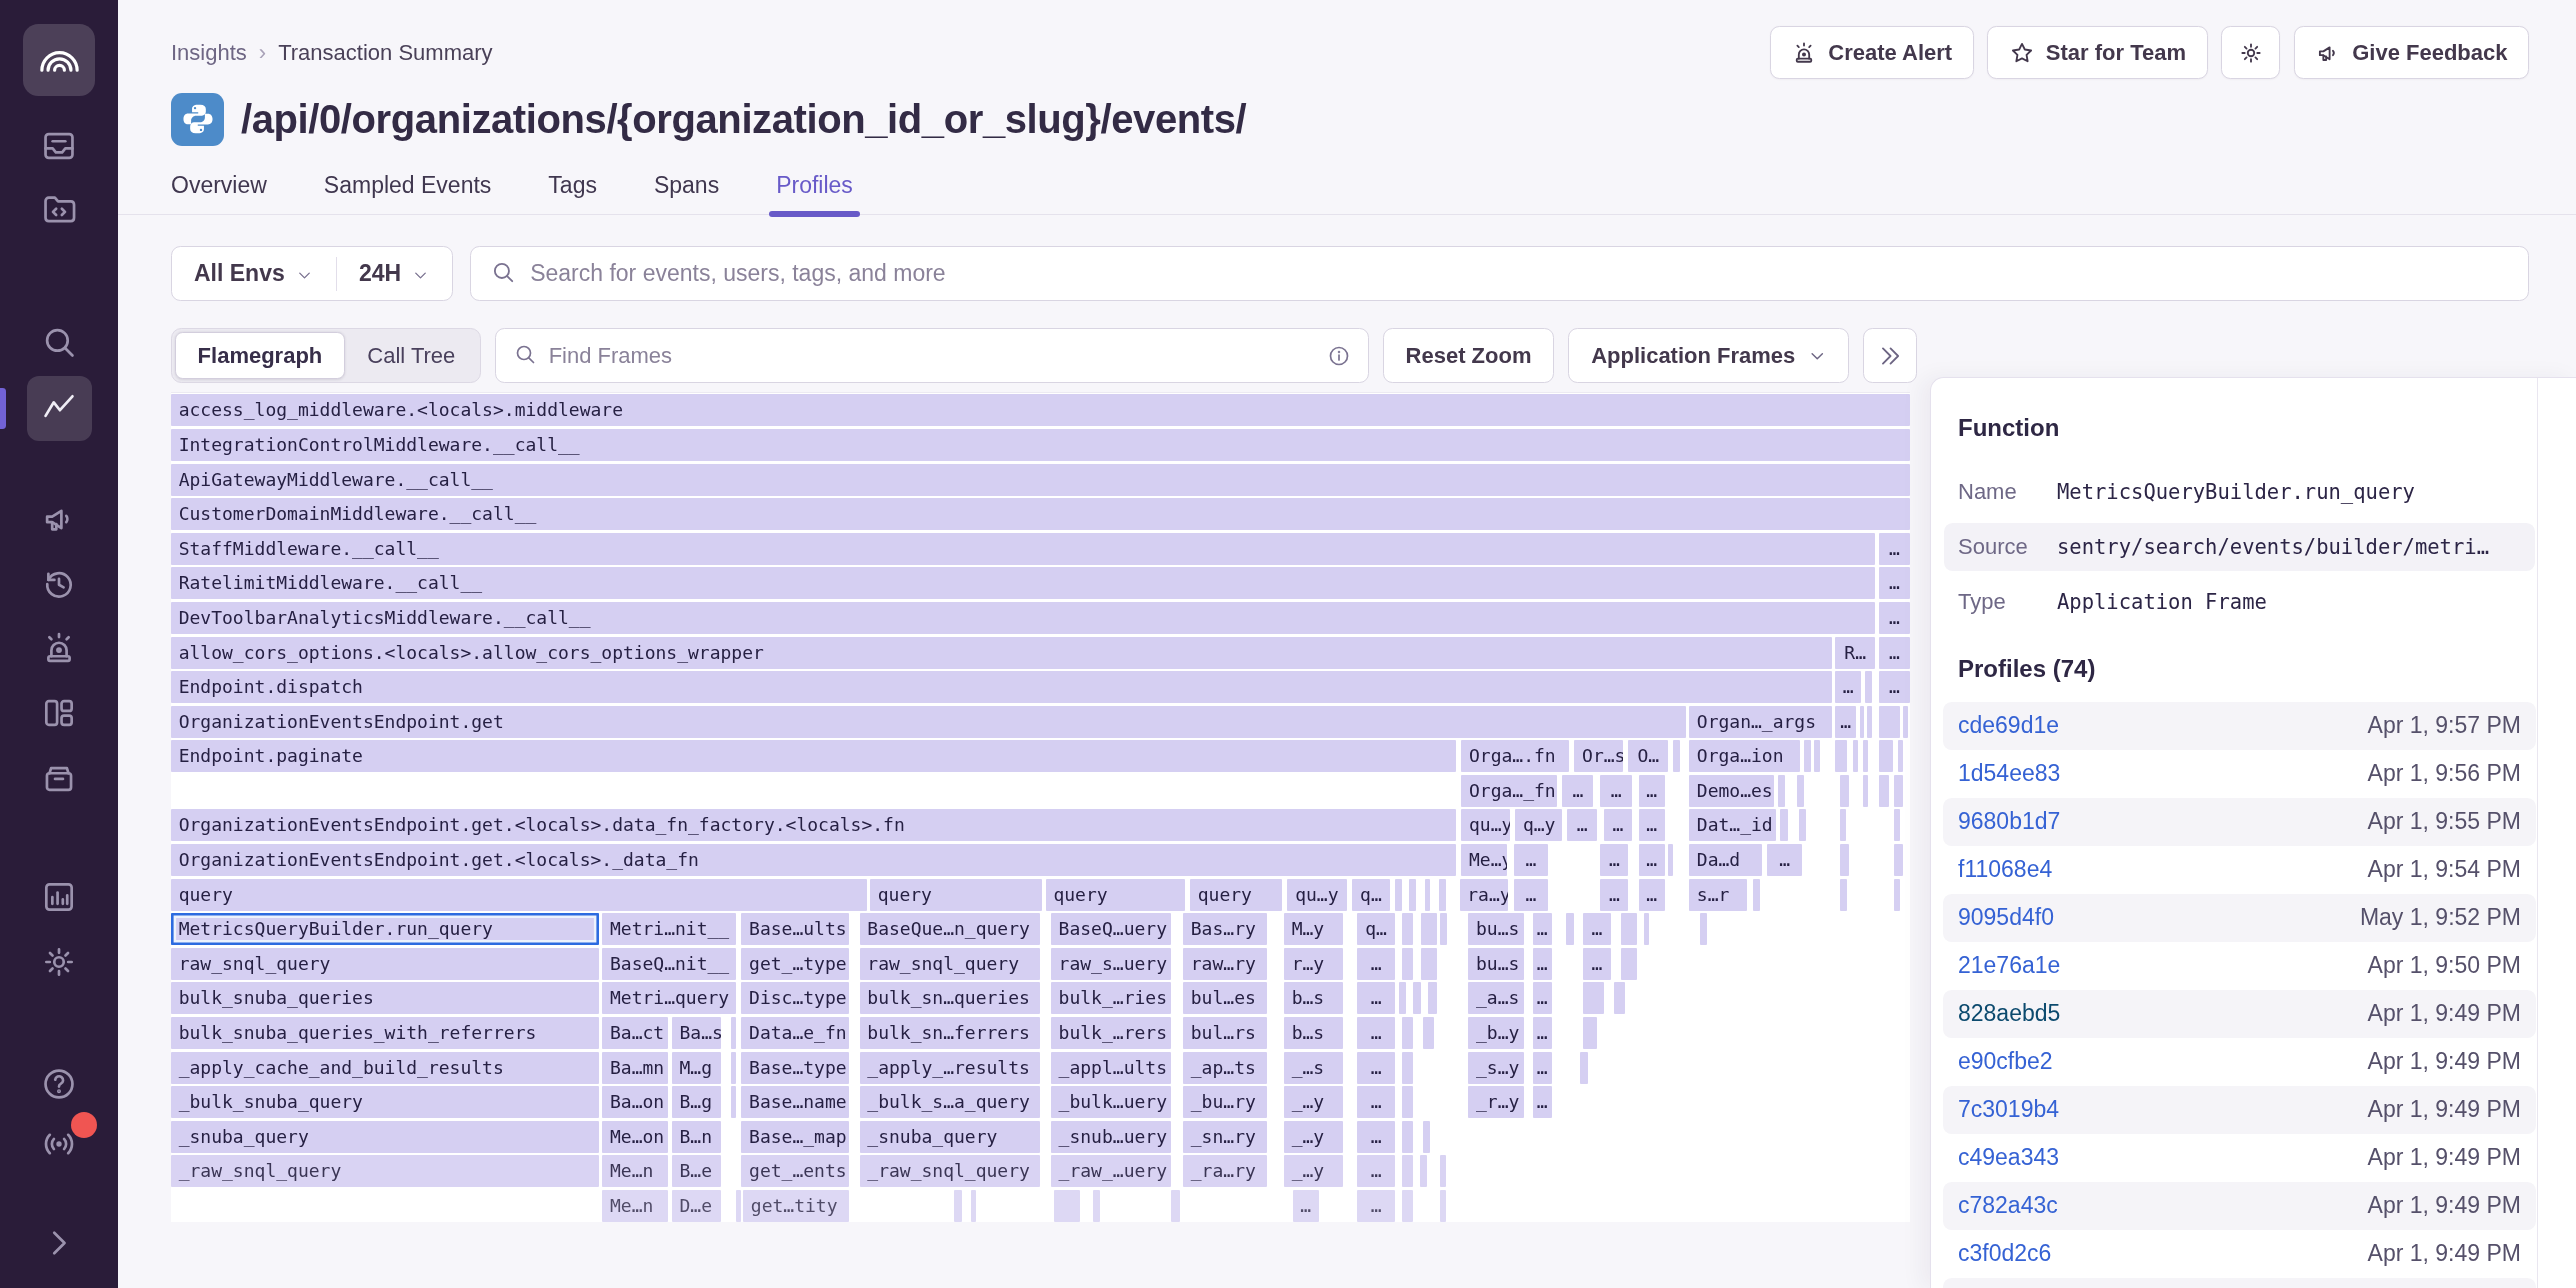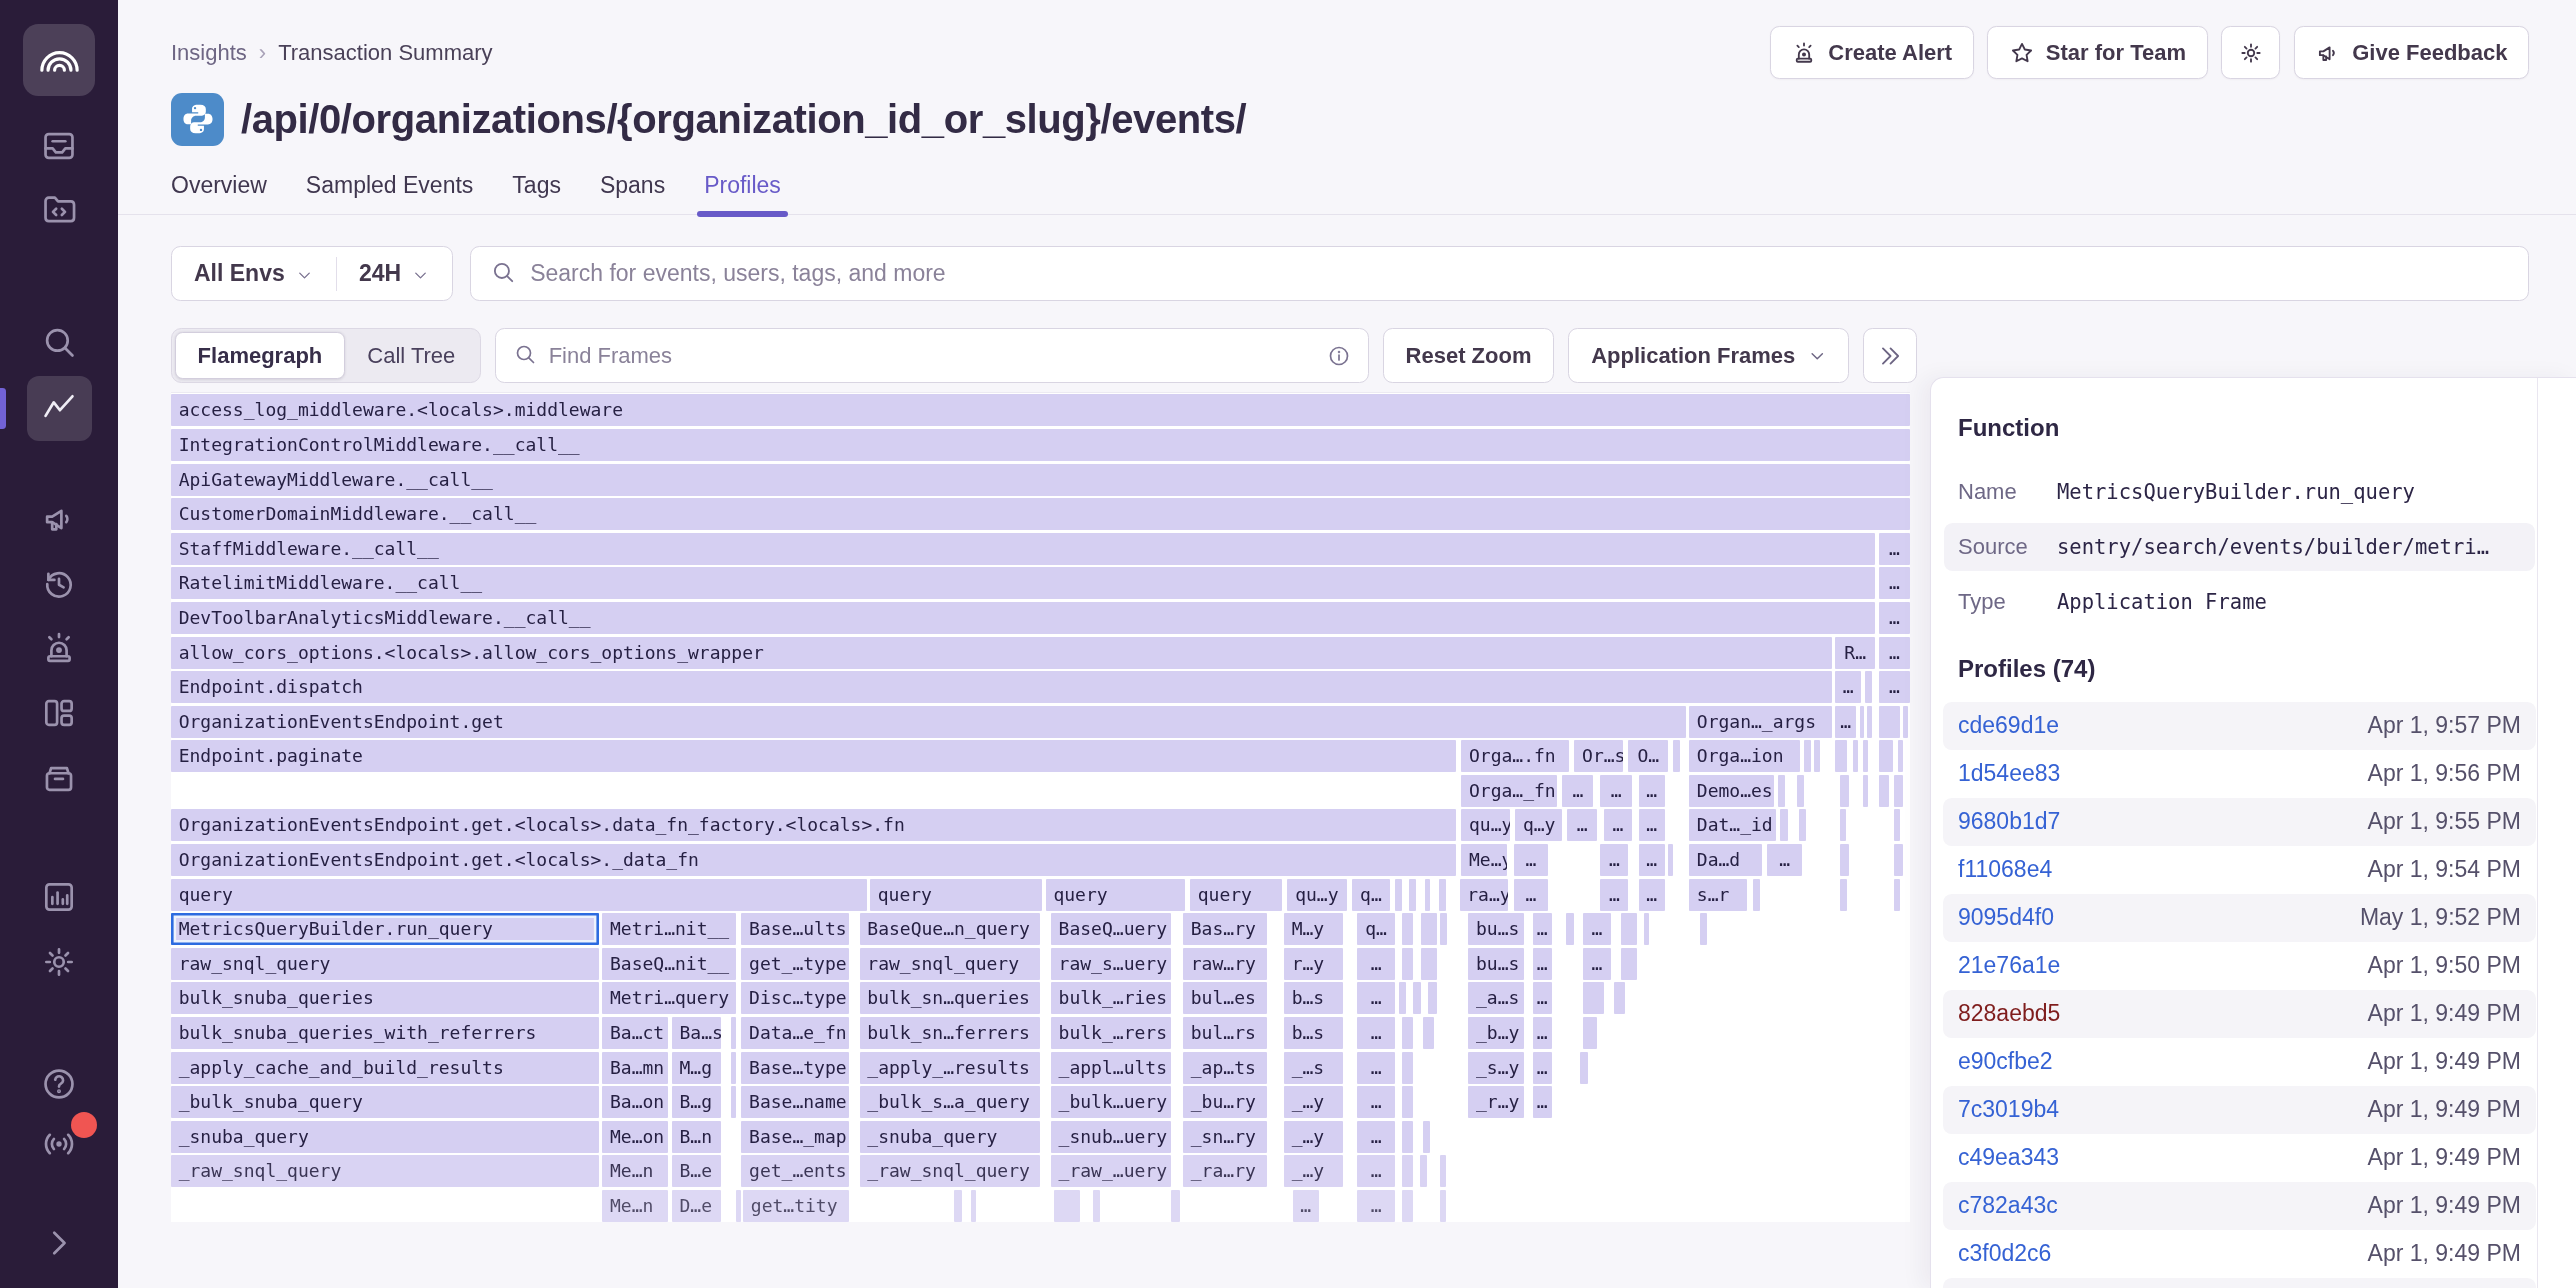--- a/index.html
+++ b/index.html
@@ -36,21 +36,21 @@
     font-weight:bold; color:#43384c; cursor:pointer; box-shadow:0 0.9px 1.7px rgba(40,30,60,.04); }
   .btn svg { width:26px; height:26px; }
   .btn.icon-only { padding:0 15.4px; }
   .title-row { display:flex; align-items:center; gap:17px; margin-top:13.7px; }
   .py-icon { width:53px; height:53px; border-radius:11px; background:#4d8bc9; flex:0 0 auto;
     display:flex; align-items:center; justify-content:center; }
   .page-title { font-size:40px; font-weight:bold; color:#332b45; letter-spacing:-0.4px; }
 
   .tabs-wrap { margin:26px 0 0 -53px; padding-left:53px; margin-right:-47px;
     border-bottom:0.9px solid #e5e2ec; }
-  .tabs { display:flex; gap:39px; }
+  .tabs { display:flex; gap:57px; }
   .tab { font-size:23px; color:#40374f; padding-bottom:15.4px; position:relative; cursor:pointer; }
   .tab.active { color:#685ac8; }
   .tab.active::after { content:""; position:absolute; left:-6.8px; right:-6.8px; bottom:-2.6px;
     height:6px; border-radius:3.4px; background:#685ac8; }
 
   
   .content { position:relative; height:100%; }
   .filter-row { display:flex; gap:17px; margin:31px 47px 0 53px; }
   .env-pill { display:flex; align-items:center; height:55px; background:#fff;
     border:0.9px solid #d9d5e2; border-radius:9.4px; overflow:hidden; }
@@ -671,21 +671,21 @@
         </div>
         <div class="pf-row stripe">
           <span class="pf-link" style="color: rgb(53, 98, 212);">9095d4f0</span>
           <span class="pf-time">May 1, 9:52 PM</span>
         </div>
         <div class="pf-row">
           <span class="pf-link" style="color: rgb(53, 98, 212);">21e76a1e</span>
           <span class="pf-time">Apr 1, 9:50 PM</span>
         </div>
         <div class="pf-row stripe">
-          <span class="pf-link" style="color: #7f1d1d;">828aebd5</span>
+          <span class="pf-link" style="color: #0c4a6e;">828aebd5</span>
           <span class="pf-time">Apr 1, 9:49 PM</span>
         </div>
         <div class="pf-row">
           <span class="pf-link" style="color: rgb(53, 98, 212);">e90cfbe2</span>
           <span class="pf-time">Apr 1, 9:49 PM</span>
         </div>
         <div class="pf-row stripe">
           <span class="pf-link" style="color: rgb(53, 98, 212);">7c3019b4</span>
           <span class="pf-time">Apr 1, 9:49 PM</span>
         </div>

